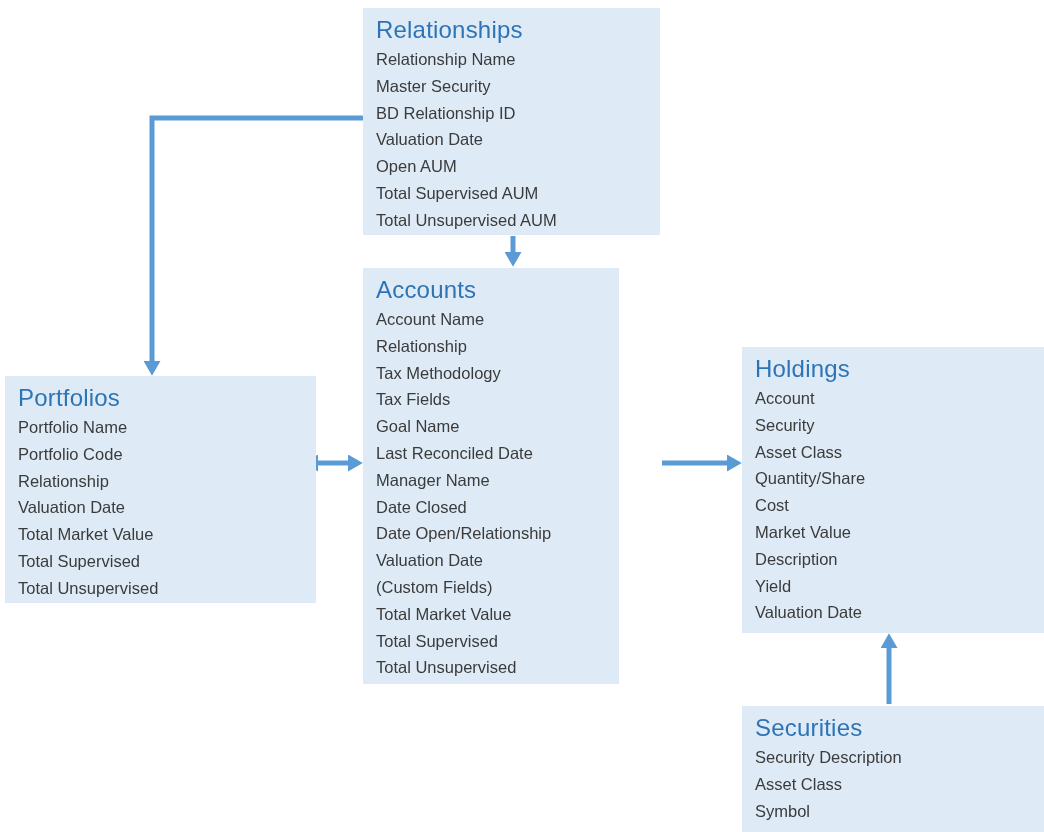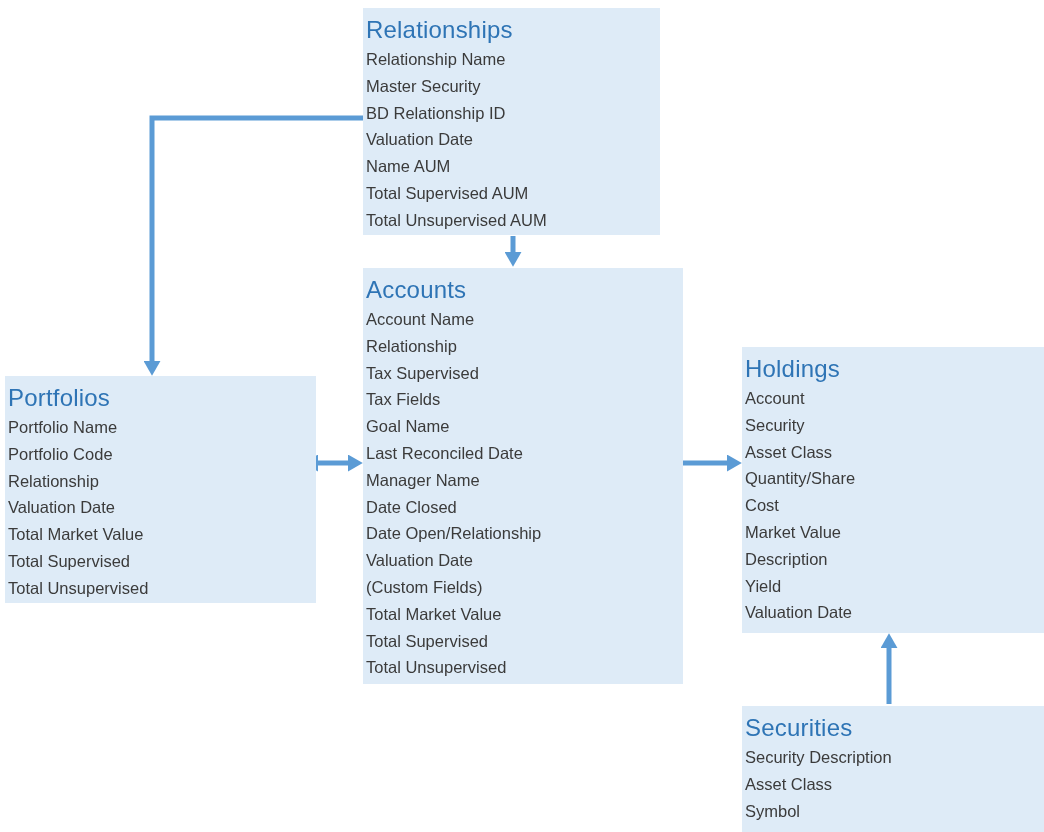--- a/index.html
+++ b/index.html
@@ -15,37 +15,37 @@
     width:1044px;
     height:832px;
     background:var(--bg);
     font-family:"Liberation Sans", sans-serif;
     overflow:hidden;
   }
   .entity-box{
     position:absolute;
     background:var(--box-fill);
     box-sizing:border-box;
-    padding:5px 12px 0 3px;
+    padding:5px 12px 0 13px;
   }
   .entity-title{
     font-size:24px;
     line-height:33px;
     color:var(--title-color);
     white-space:nowrap;
     letter-spacing:0.2px;
   }
   .entity-field{
     font-size:16.5px;
     line-height:26.8px;
     color:var(--body-color);
     white-space:nowrap;
   }
   #box-relationships{left:363px; top:8px;   width:297px; height:227px;}
-  #box-accounts     {left:363px; top:268px; width:320px; height:416px;}
+  #box-accounts     {left:363px; top:268px; width:256px; height:416px;}
   #box-portfolios   {left:5px;   top:376px; width:311px; height:227px;}
   #box-holdings     {left:742px; top:347px; width:302px; height:286px;}
   #box-securities   {left:742px; top:706px; width:364px; height:126px;}
   #arrow-layer{
     position:absolute;
     left:0; top:0;
     width:1044px;
     height:832px;
     pointer-events:none;
   }
@@ -76,30 +76,30 @@
     <path class="shaft" d="M662,463 H728" marker-end="url(#ah)"></path>
     <path class="shaft" d="M889,704 V647" marker-end="url(#ah)"></path>
   </svg>
 
   <div class="entity-box" id="box-relationships">
     <div class="entity-title">Relationships</div>
     <div class="entity-field">Relationship Name</div>
     <div class="entity-field">Master Security</div>
     <div class="entity-field">BD Relationship ID</div>
     <div class="entity-field">Valuation Date</div>
-    <div class="entity-field">Name AUM</div>
+    <div class="entity-field">Open AUM</div>
     <div class="entity-field">Total Supervised AUM</div>
     <div class="entity-field">Total Unsupervised AUM</div>
   </div>
 
   <div class="entity-box" id="box-accounts">
     <div class="entity-title">Accounts</div>
     <div class="entity-field">Account Name</div>
     <div class="entity-field">Relationship</div>
-    <div class="entity-field">Tax Supervised</div>
+    <div class="entity-field">Tax Methodology</div>
     <div class="entity-field">Tax Fields</div>
     <div class="entity-field">Goal Name</div>
     <div class="entity-field">Last Reconciled Date</div>
     <div class="entity-field">Manager Name</div>
     <div class="entity-field">Date Closed</div>
     <div class="entity-field">Date Open/Relationship</div>
     <div class="entity-field">Valuation Date</div>
     <div class="entity-field">(Custom Fields)</div>
     <div class="entity-field">Total Market Value</div>
     <div class="entity-field">Total Supervised</div>

